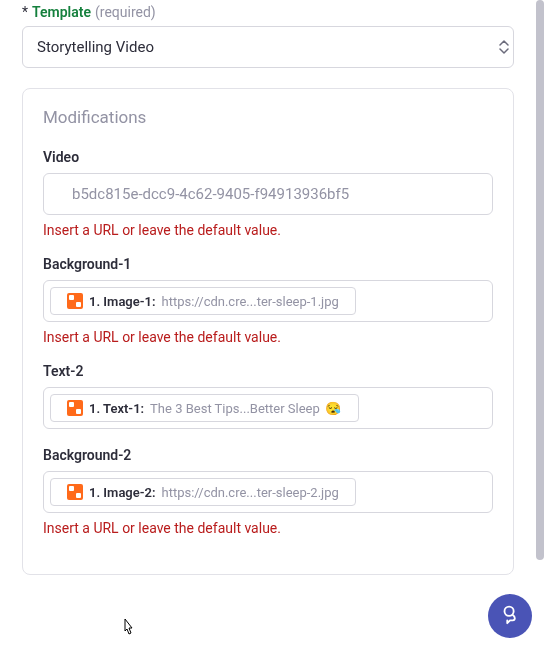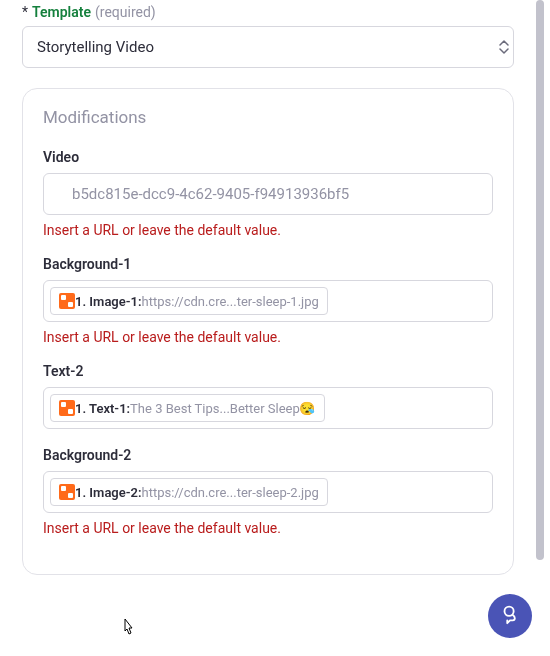--- a/index.html
+++ b/index.html
@@ -54,21 +54,21 @@
       align-items: center;
       gap: 2px;
       pointer-events: none;
       color: #6b6b7b;
     }
     .select-arrows svg { width: 10px; height: 6px; display: block; }
 
     .mods-card {
       width: 492px;
       border: 1px solid #e2e2e8;
-      border-radius: 15px;
+      border-radius: 8px;
       padding: 18px 20px 20px 20px;
     }
     .mods-title {
       font-size: 17px;
       font-weight: 400;
       color: #9393a4;
       margin-bottom: 22px;
     }
 
     .field-block { margin-bottom: 18px; }
@@ -104,21 +104,22 @@
       align-items: center;
     }
 
     .chip {
       display: inline-flex;
       align-items: center;
       height: 28px;
       border: 1px solid #d7d7de;
       border-radius: 4px;
       background: #ffffff;
-      padding: 0 8px;
+      padding: 0 16px;
+      gap: 6px;
       font-size: 13px;
     }
     .chip-icon {
       width: 16px; height: 16px;
       background: #ff6a1a;
       border-radius: 2px;
       position: relative;
       flex-shrink: 0;
     }
     .chip-icon::before, .chip-icon::after {

